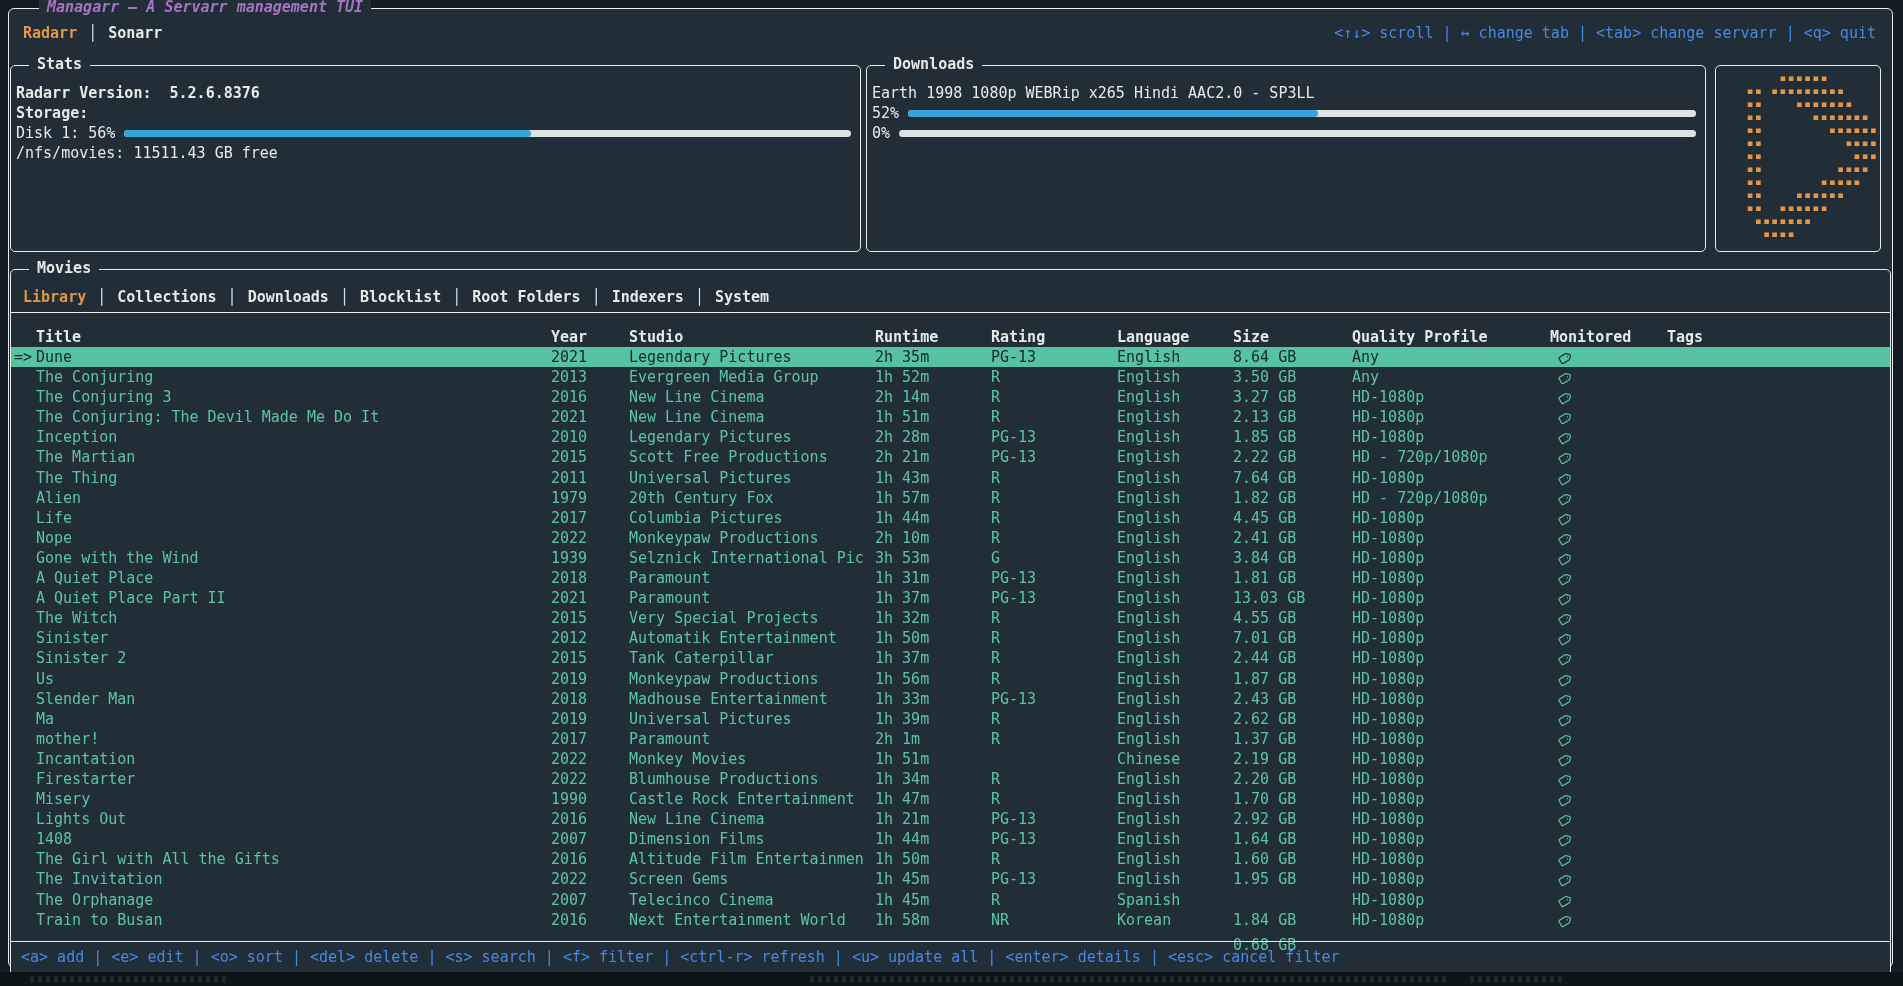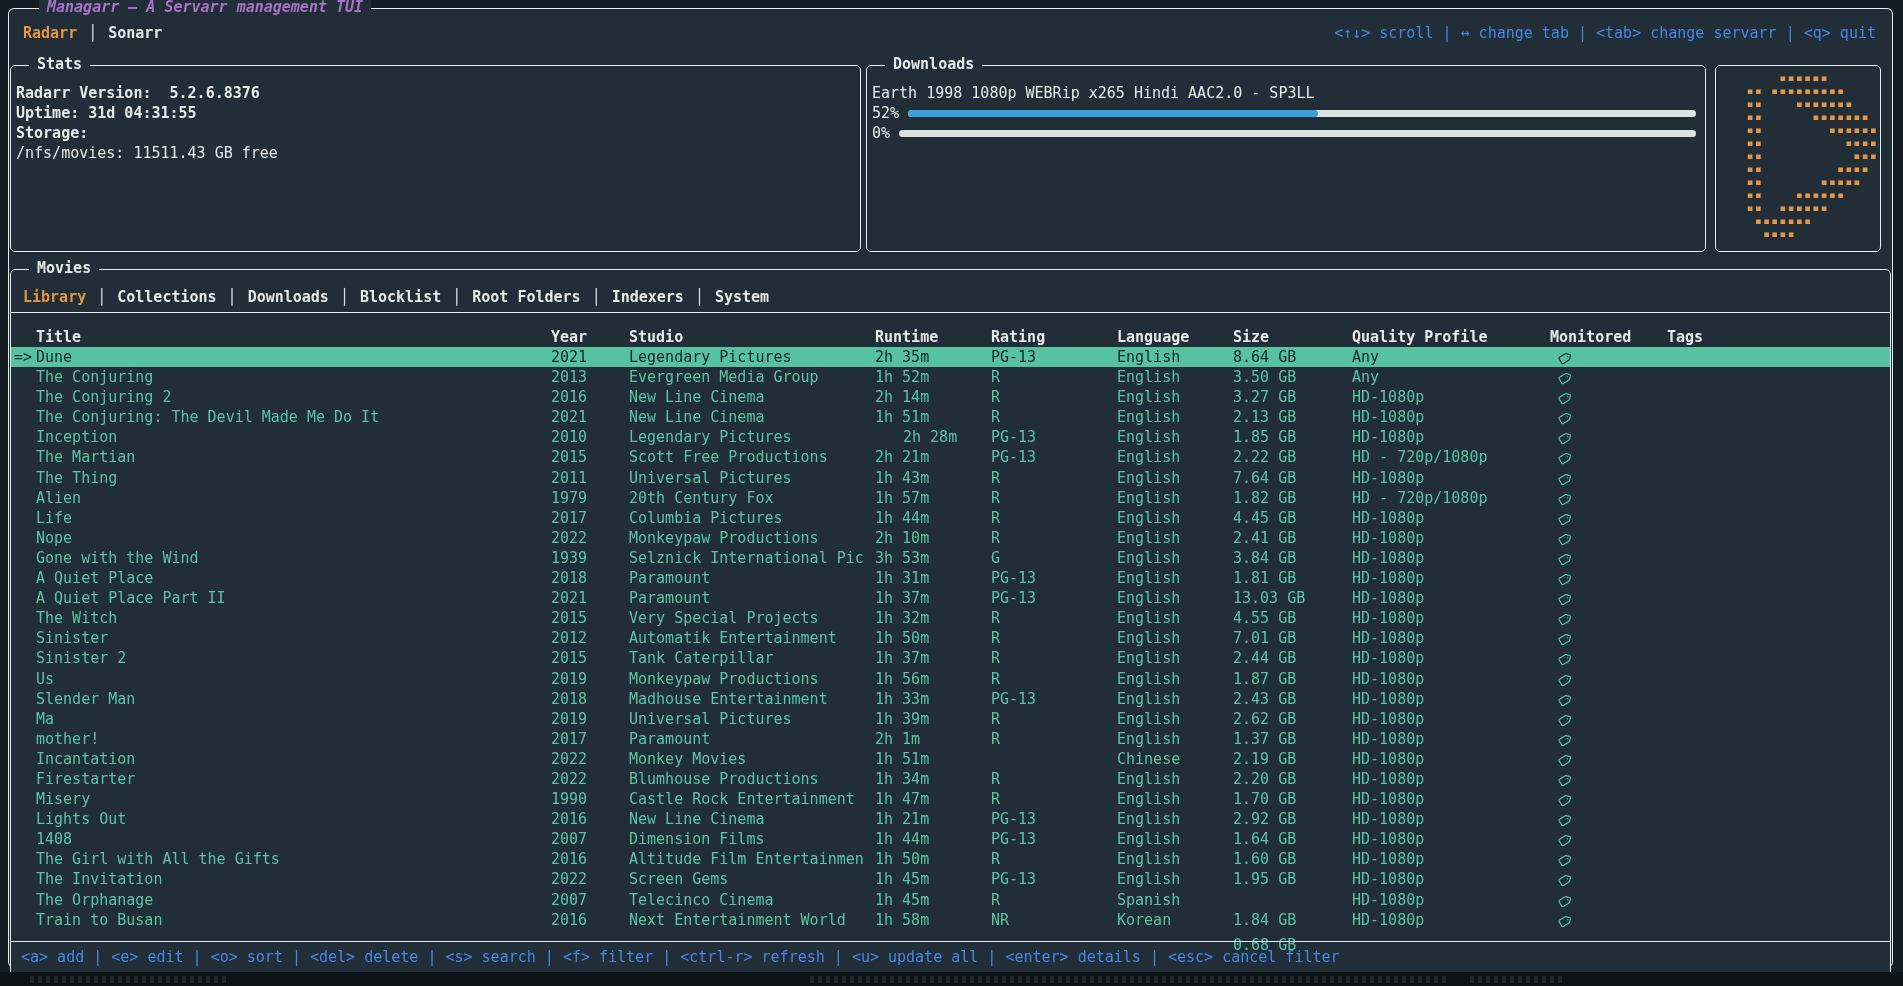--- a/index.html
+++ b/index.html
@@ -72,22 +72,22 @@
 
     <div class="servarr-row">
       <div class="tabs" id="servarr-tabs"><span class="tab active">Radarr</span><span class="tab-sep">│</span><span class="tab">Sonarr</span></div>
       <div class="keybar" id="top-keybar"><span class="key-hint">&lt;↑↓&gt; scroll</span><span class="key-sep"> | </span><span class="key-hint">↔ change tab</span><span class="key-sep"> | </span><span class="key-hint">&lt;tab&gt; change servarr</span><span class="key-sep"> | </span><span class="key-hint">&lt;q&gt; quit</span></div>
     </div>
 
     <section class="panel stats-panel">
       <span class="panel-title">Stats</span>
       <div class="panel-body" id="stats-body">
           <div class="pline bold">Radarr Version:  5.2.6.8376</div>
-          <div class="pline bold">Uptime: 31d 04:31:55</div>
           <div class="pline bold">Storage:</div>
+          <div class="pline"><span>Disk 1: 56%</span><div class="bar"><div class="fill" style="width: 56%;"></div></div></div>
           <div class="pline">/nfs/movies: 11511.43 GB free</div>
         </div>
     </section>
 
     <section class="panel downloads-panel">
       <span class="panel-title">Downloads</span>
       <div class="panel-body" id="downloads-body">
           <div class="pline">Earth 1998 1080p WEBRip x265 Hindi AAC2.0 - SP3LL</div>
           <div class="pline"><span>52%</span><div class="bar"><div class="fill" style="width: 52%;"></div></div></div>
           <div class="pline"><span>0%</span><div class="bar"><div class="fill" style="width: 0%;"></div></div></div>
@@ -154,21 +154,21 @@
             <span style="left: 1222px;">3.50 GB</span>
             <span style="left: 1341px;">Any</span>
             <span style="left: 1547px; top: 3px;"><svg class="tag-icon" width="13" height="13" viewBox="0 0 24 24">
                 <g fill="none" stroke="currentColor" stroke-width="2.2">
                   <path d="M12.6 2.6h6.8a2 2 0 0 1 2 2v6.8a2 2 0 0 1-.6 1.4l-8.8 8.8a2 2 0 0 1-2.8 0l-6.8-6.8a2 2 0 0 1 0-2.8l8.8-8.8a2 2 0 0 1 1.4-.6z"></path>
                   <circle cx="16.4" cy="7.6" r="1.2" fill="currentColor" stroke="none"></circle>
                 </g>
               </svg></span>
           </div>
           <div class="trow">
-            <span style="left: 25px;">The Conjuring 2</span>
+            <span style="left: 25px;">The Conjuring 3</span>
             <span style="left: 540px;">2016</span>
             <span style="left: 618px;">New Line Cinema</span>
             <span style="left: 864px;">2h 14m</span>
             <span style="left: 980px;">R</span>
             <span style="left: 1106px;">English</span>
             <span style="left: 1222px;">3.27 GB</span>
             <span style="left: 1341px;">HD-1080p</span>
             <span style="left: 1547px; top: 3px;"><svg class="tag-icon" width="13" height="13" viewBox="0 0 24 24">
                 <g fill="none" stroke="currentColor" stroke-width="2.2">
                   <path d="M12.6 2.6h6.8a2 2 0 0 1 2 2v6.8a2 2 0 0 1-.6 1.4l-8.8 8.8a2 2 0 0 1-2.8 0l-6.8-6.8a2 2 0 0 1 0-2.8l8.8-8.8a2 2 0 0 1 1.4-.6z"></path>
@@ -189,21 +189,21 @@
                 <g fill="none" stroke="currentColor" stroke-width="2.2">
                   <path d="M12.6 2.6h6.8a2 2 0 0 1 2 2v6.8a2 2 0 0 1-.6 1.4l-8.8 8.8a2 2 0 0 1-2.8 0l-6.8-6.8a2 2 0 0 1 0-2.8l8.8-8.8a2 2 0 0 1 1.4-.6z"></path>
                   <circle cx="16.4" cy="7.6" r="1.2" fill="currentColor" stroke="none"></circle>
                 </g>
               </svg></span>
           </div>
           <div class="trow">
             <span style="left: 25px;">Inception</span>
             <span style="left: 540px;">2010</span>
             <span style="left: 618px;">Legendary Pictures</span>
-            <span style="left: 864px; margin-left: 28px;">2h 28m</span>
+            <span style="left: 864px;">2h 28m</span>
             <span style="left: 980px;">PG-13</span>
             <span style="left: 1106px;">English</span>
             <span style="left: 1222px;">1.85 GB</span>
             <span style="left: 1341px;">HD-1080p</span>
             <span style="left: 1547px; top: 3px;"><svg class="tag-icon" width="13" height="13" viewBox="0 0 24 24">
                 <g fill="none" stroke="currentColor" stroke-width="2.2">
                   <path d="M12.6 2.6h6.8a2 2 0 0 1 2 2v6.8a2 2 0 0 1-.6 1.4l-8.8 8.8a2 2 0 0 1-2.8 0l-6.8-6.8a2 2 0 0 1 0-2.8l8.8-8.8a2 2 0 0 1 1.4-.6z"></path>
                   <circle cx="16.4" cy="7.6" r="1.2" fill="currentColor" stroke="none"></circle>
                 </g>
               </svg></span>

